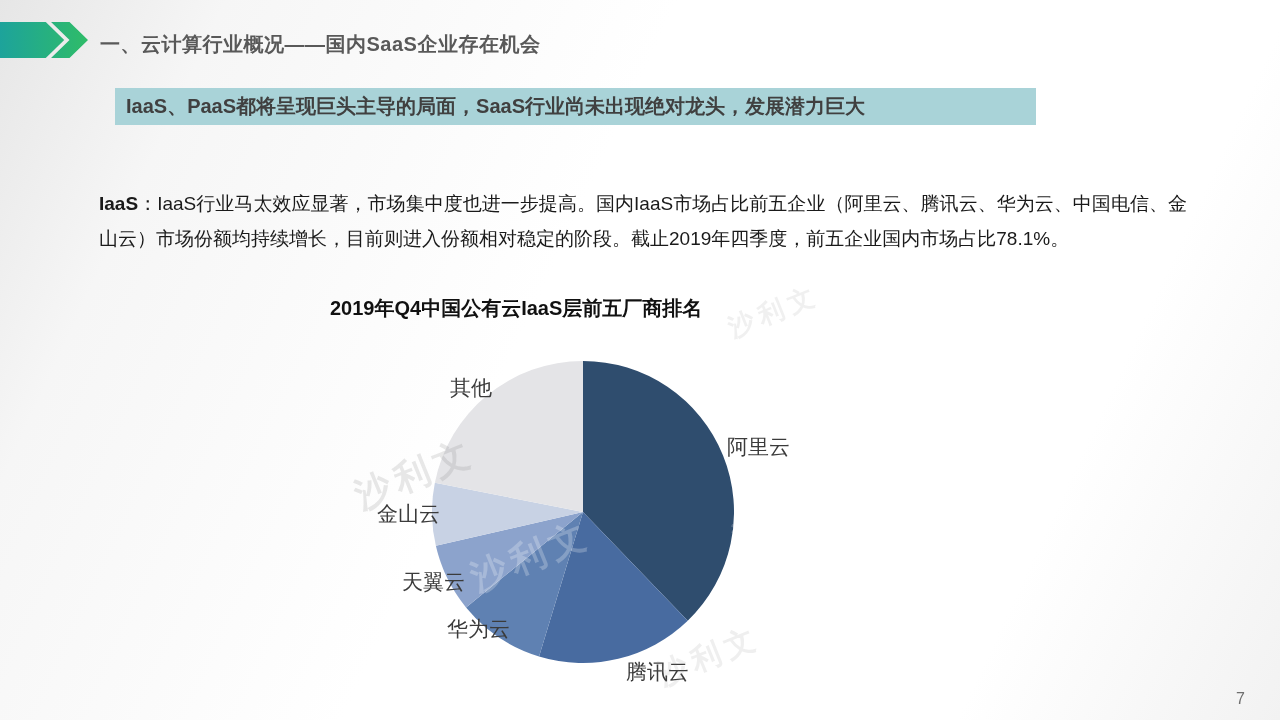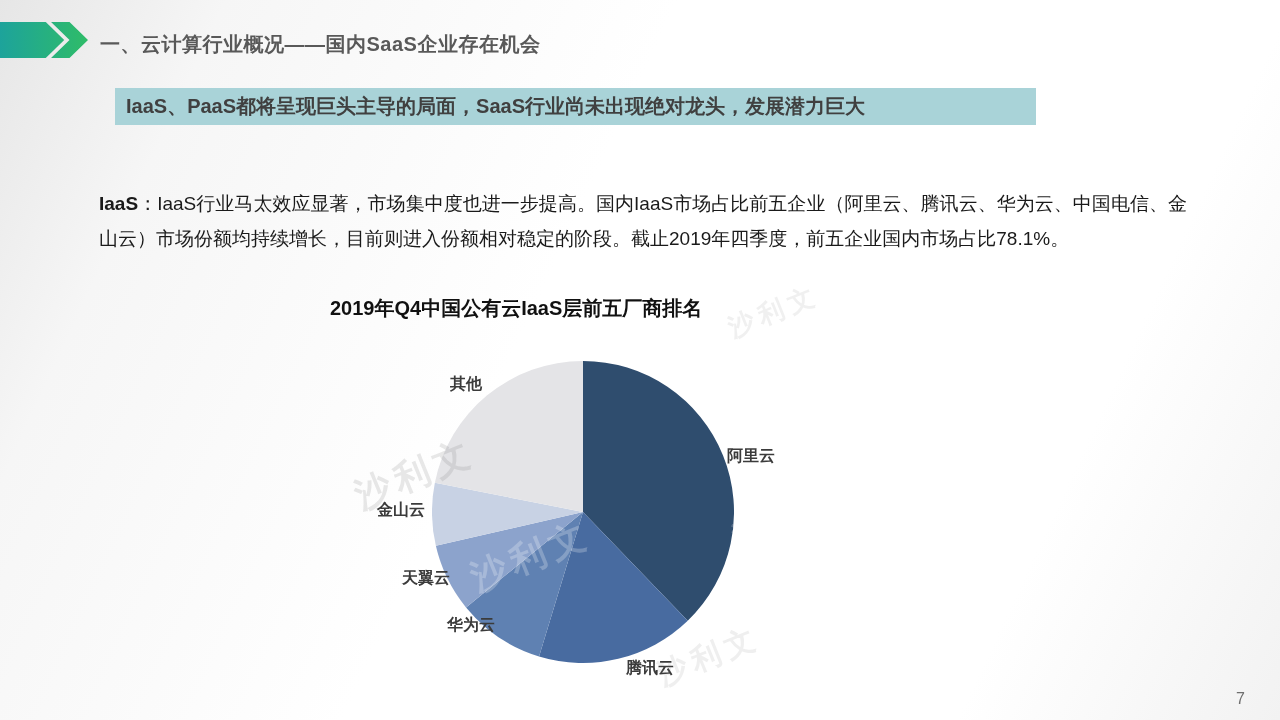--- a/index.html
+++ b/index.html
@@ -65,25 +65,25 @@
   .chart-title {
     position: absolute; left: 0; top: 3px; width: 520px;
     font-size: 20px; font-weight: bold; color: #111111;
   }
   .pie-svg {
     position: absolute; left: 102px; top: 69px;
     width: 302px; height: 302px;
   }
   .pie-label {
     position: absolute;
-    font-size: 16px; font-weight: 700; color: #3b3b3b;
+    font-size: 21px; font-weight: 400; color: #3b3b3b;
     white-space: nowrap;
   }
   .lbl-others  { left: 120px; top: 82px;  }
-  .lbl-alibaba { left: 397px; top: 154px; }
+  .lbl-alibaba { left: 397px; top: 141px; }
   .lbl-kingsoft{ left: 47px;  top: 208px; text-align: right; }
   .lbl-tianyi  { left: 72px;  top: 276px; }
   .lbl-huawei  { left: 117px; top: 323px; }
   .lbl-tencent { left: 276px; top: 366px; margin-left: 20px; }
 
   
   .wm {
     position: absolute;
     font-size: 36px; font-weight: bold;
     letter-spacing: 6px;

